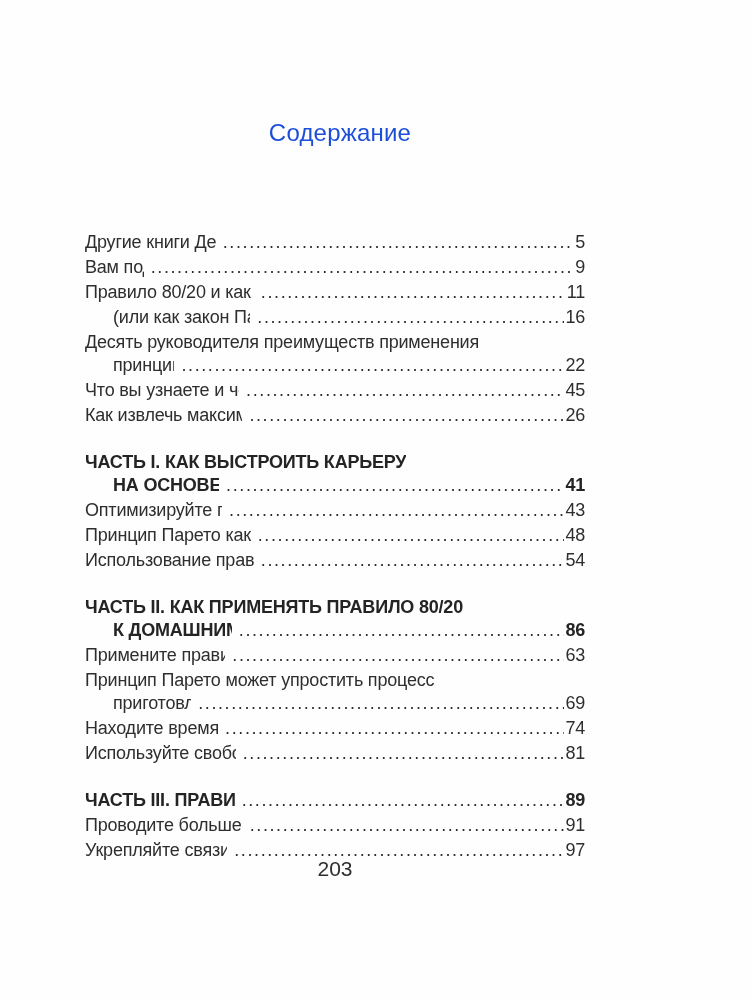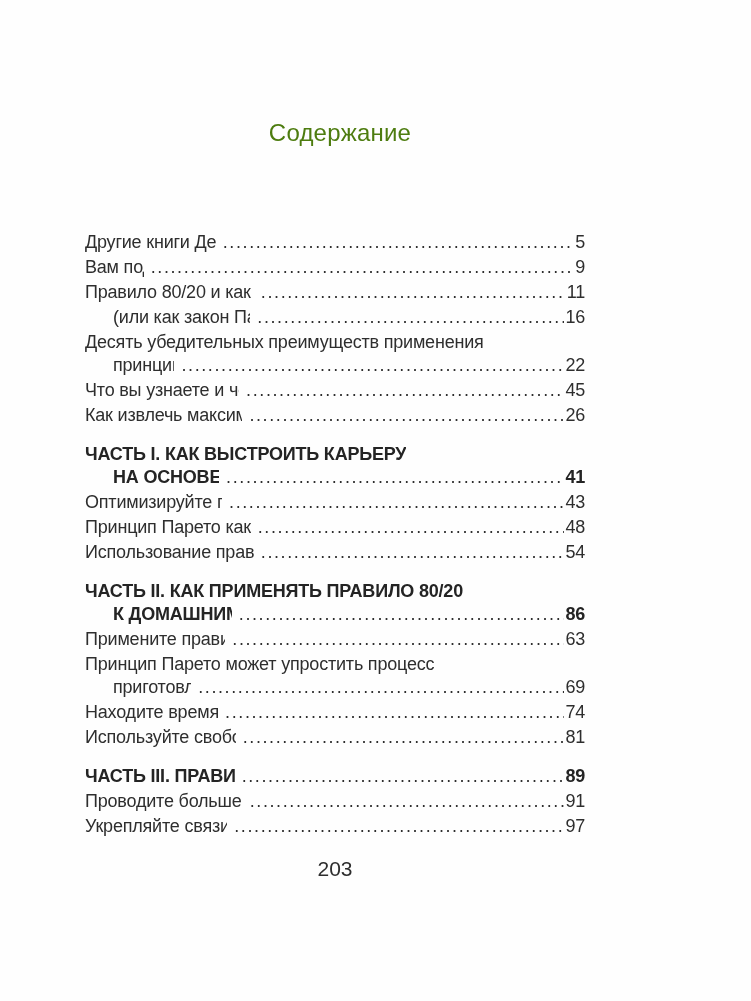--- a/index.html
+++ b/index.html
@@ -18,33 +18,33 @@
   }
   .page-title {
     position: absolute;
     top: 119px;
     left: 85px;
     width: 510px;
     text-align: center;
     font-size: 24px;
     line-height: 28px;
     font-weight: 400;
-    color: #4d7c0f;
+    color: #1d4ed8;
     letter-spacing: 0.2px;
   }
   .toc {
     position: absolute;
     top: 231px;
     left: 85px;
     width: 500px;
     font-size: 18px;
     letter-spacing: -0.2px;
   }
   .entry { margin: 0 0 2px 0; }
-  .entry.heading { margin-top: 16px; font-weight: 700; color: #242424; }
+  .entry.heading { margin-top: 24px; font-weight: 700; color: #242424; }
   .line {
     display: flex;
     align-items: baseline;
     line-height: 23px;
     white-space: nowrap;
   }
   .line .label { flex: 0 1 auto; overflow: hidden; }
   .line.indent { padding-left: 28px; }
   .leader {
     flex: 1 1 auto;
@@ -108,21 +108,21 @@
     <div class="entry">
       <div class="line indent">
         <span class="label">(или как закон Парето изменил мою жизнь)</span>
         <span class="leader"></span>
         <span class="pagenum">16</span>
       </div>
     </div>
 
     <div class="entry">
       <div class="line">
-        <span class="label">Десять убедительных преимуществ применения</span>
+        <span class="label">Десять руководителя преимуществ применения</span>
       </div>
       <div class="line indent">
         <span class="label">принципа 80/20</span>
         <span class="leader"></span>
         <span class="pagenum">22</span>
       </div>
     </div>
 
     <div class="entry">
       <div class="line">

